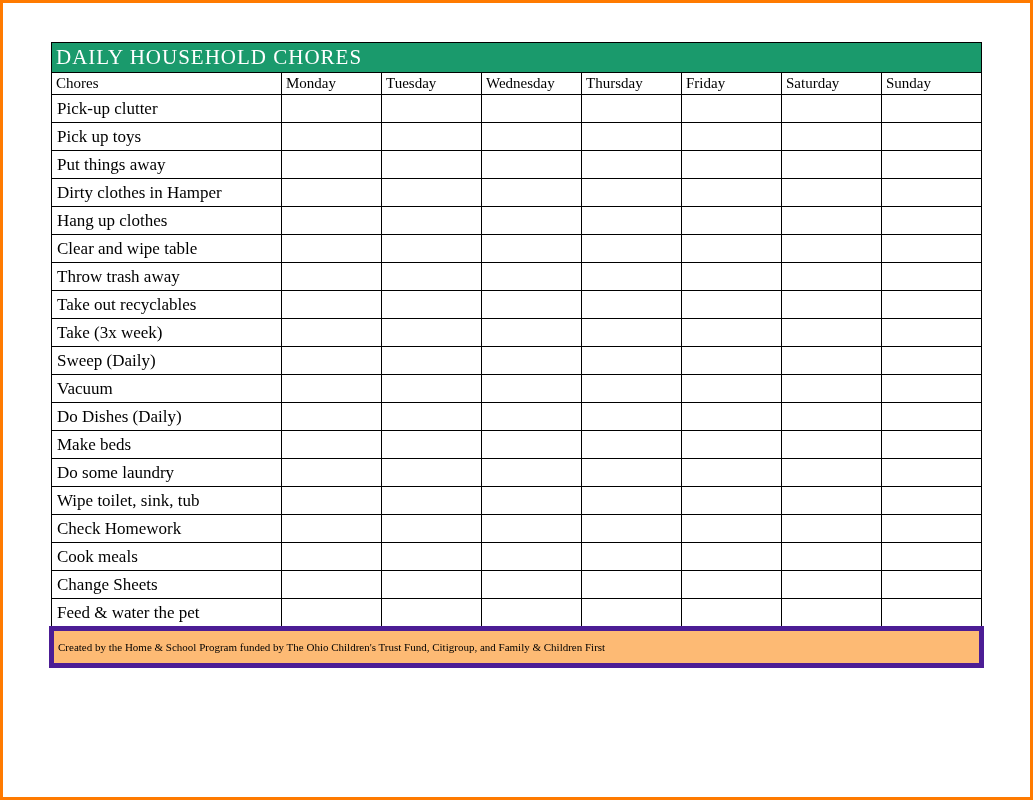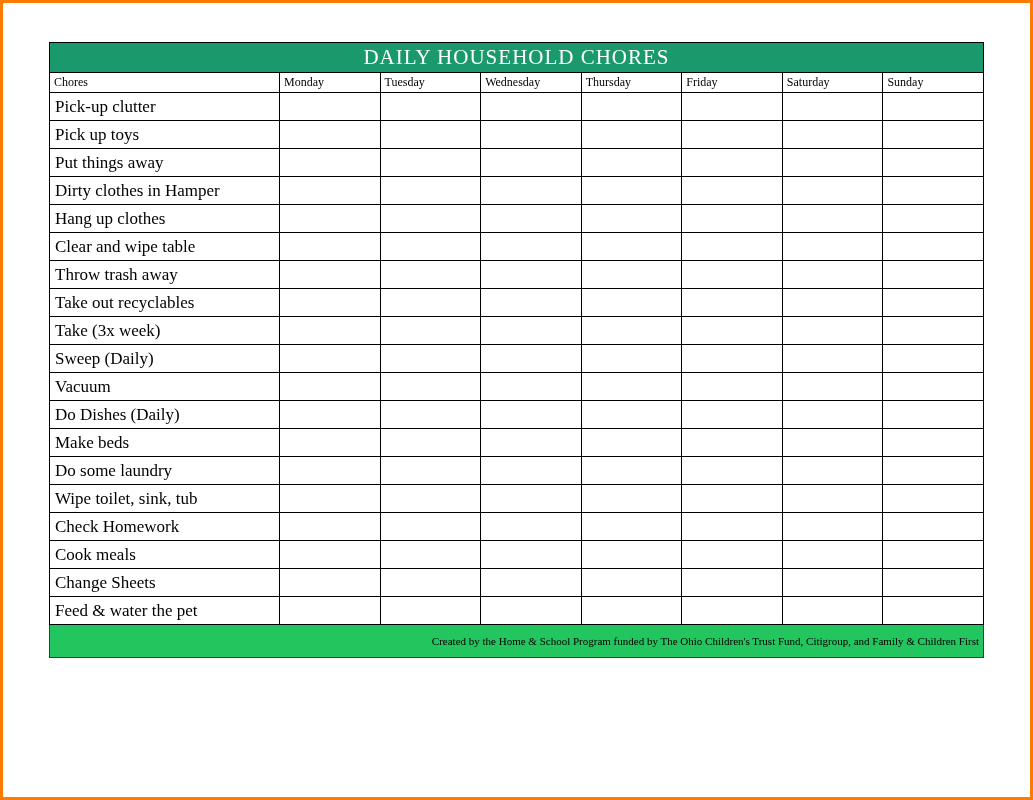--- a/index.html
+++ b/index.html
@@ -24,28 +24,28 @@
     table-layout: fixed;
   }
   .sheet col.chores-col { width: 230px; }
   .sheet col.day-col    { width: auto; }
   .title-cell {
     background: #1a9a6c;
     color: #ffffff;
     font-family: "Times New Roman", Times, serif;
     font-size: 21px;
     letter-spacing: 1px;
-    text-align: center;
+    text-align: left;
     border: 1px solid #000000;
     padding: 2px 4px;
     height: 22px;
   }
   .header-cell {
     border: 1px solid #000000;
-    font-size: 12px;
+    font-size: 15px;
     font-family: "Times New Roman", Times, serif;
     padding: 2px 4px;
     height: 14px;
     vertical-align: middle;
     color: #000000;
     background: #ffffff;
     font-weight: normal;
     text-align: left;
   }
   .data-cell {
@@ -54,28 +54,28 @@
     font-family: "Times New Roman", Times, serif;
     padding: 2px 5px;
     height: 23px;
     vertical-align: middle;
     color: #000000;
     background: #ffffff;
     white-space: nowrap;
     overflow: hidden;
   }
   .footer-cell {
-    border: 1px solid #4c1d95;
+    border: 5px solid #4c1d95;
     font-size: 11px;
     font-family: "Times New Roman", Times, serif;
-    text-align: right;
+    text-align: left;
     padding: 6px 4px;
     height: 20px;
     color: #000000;
-    background: #22c55e;
+    background: #fdba74;
   }
 </style>
 </head>
 <body>
 
 <div class="outer-border">
   <table class="sheet">
     <colgroup>
       <col class="chores-col">
       <col class="day-col">

